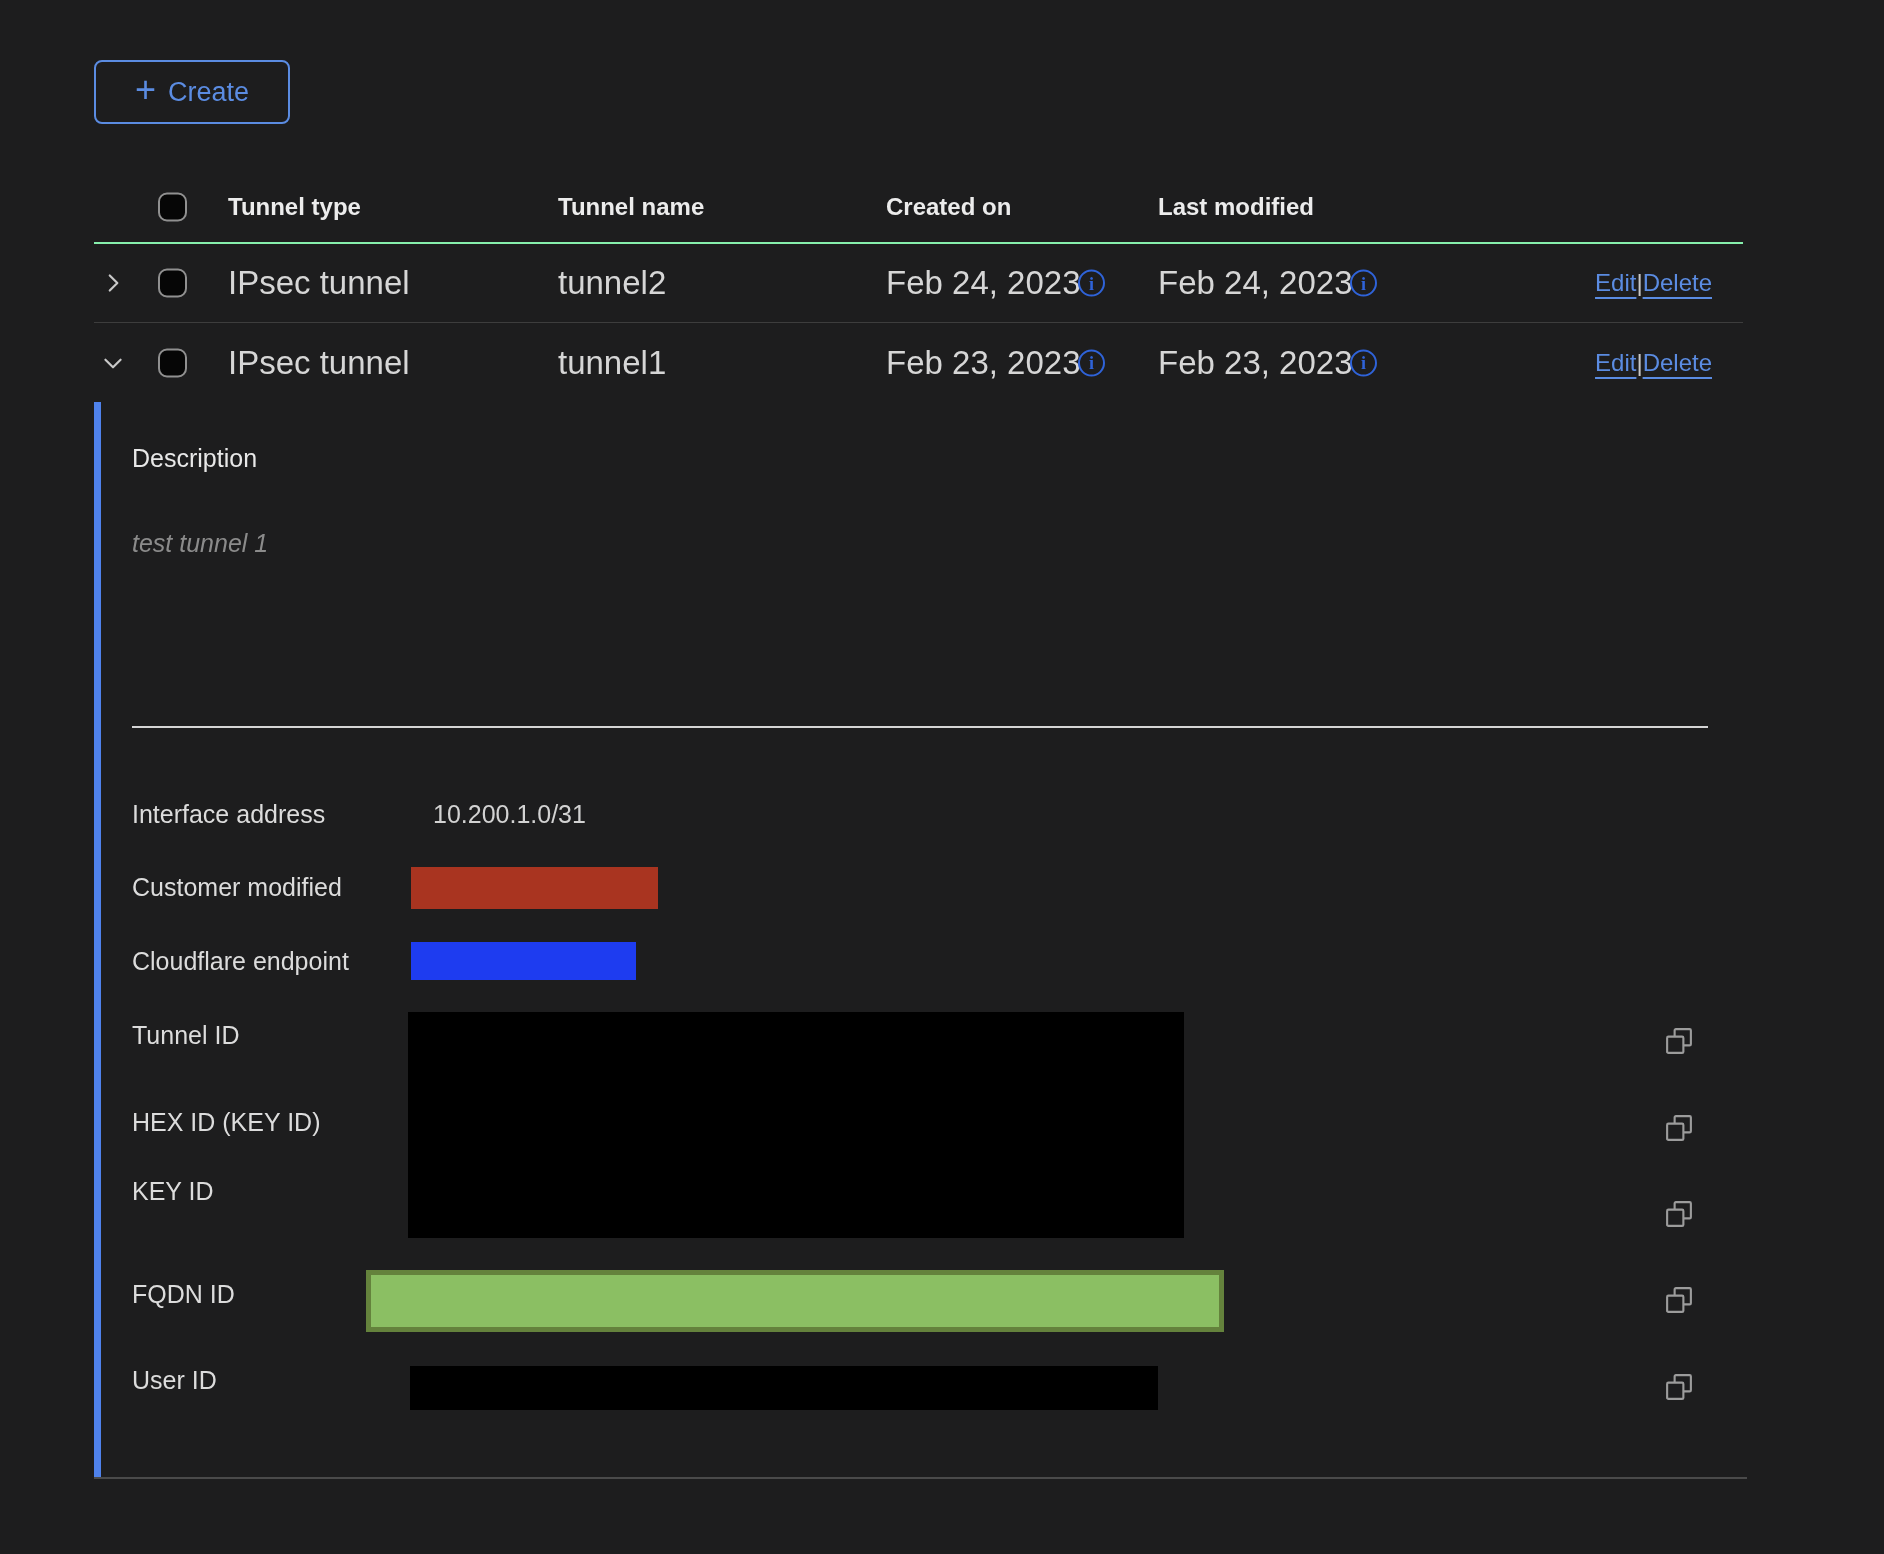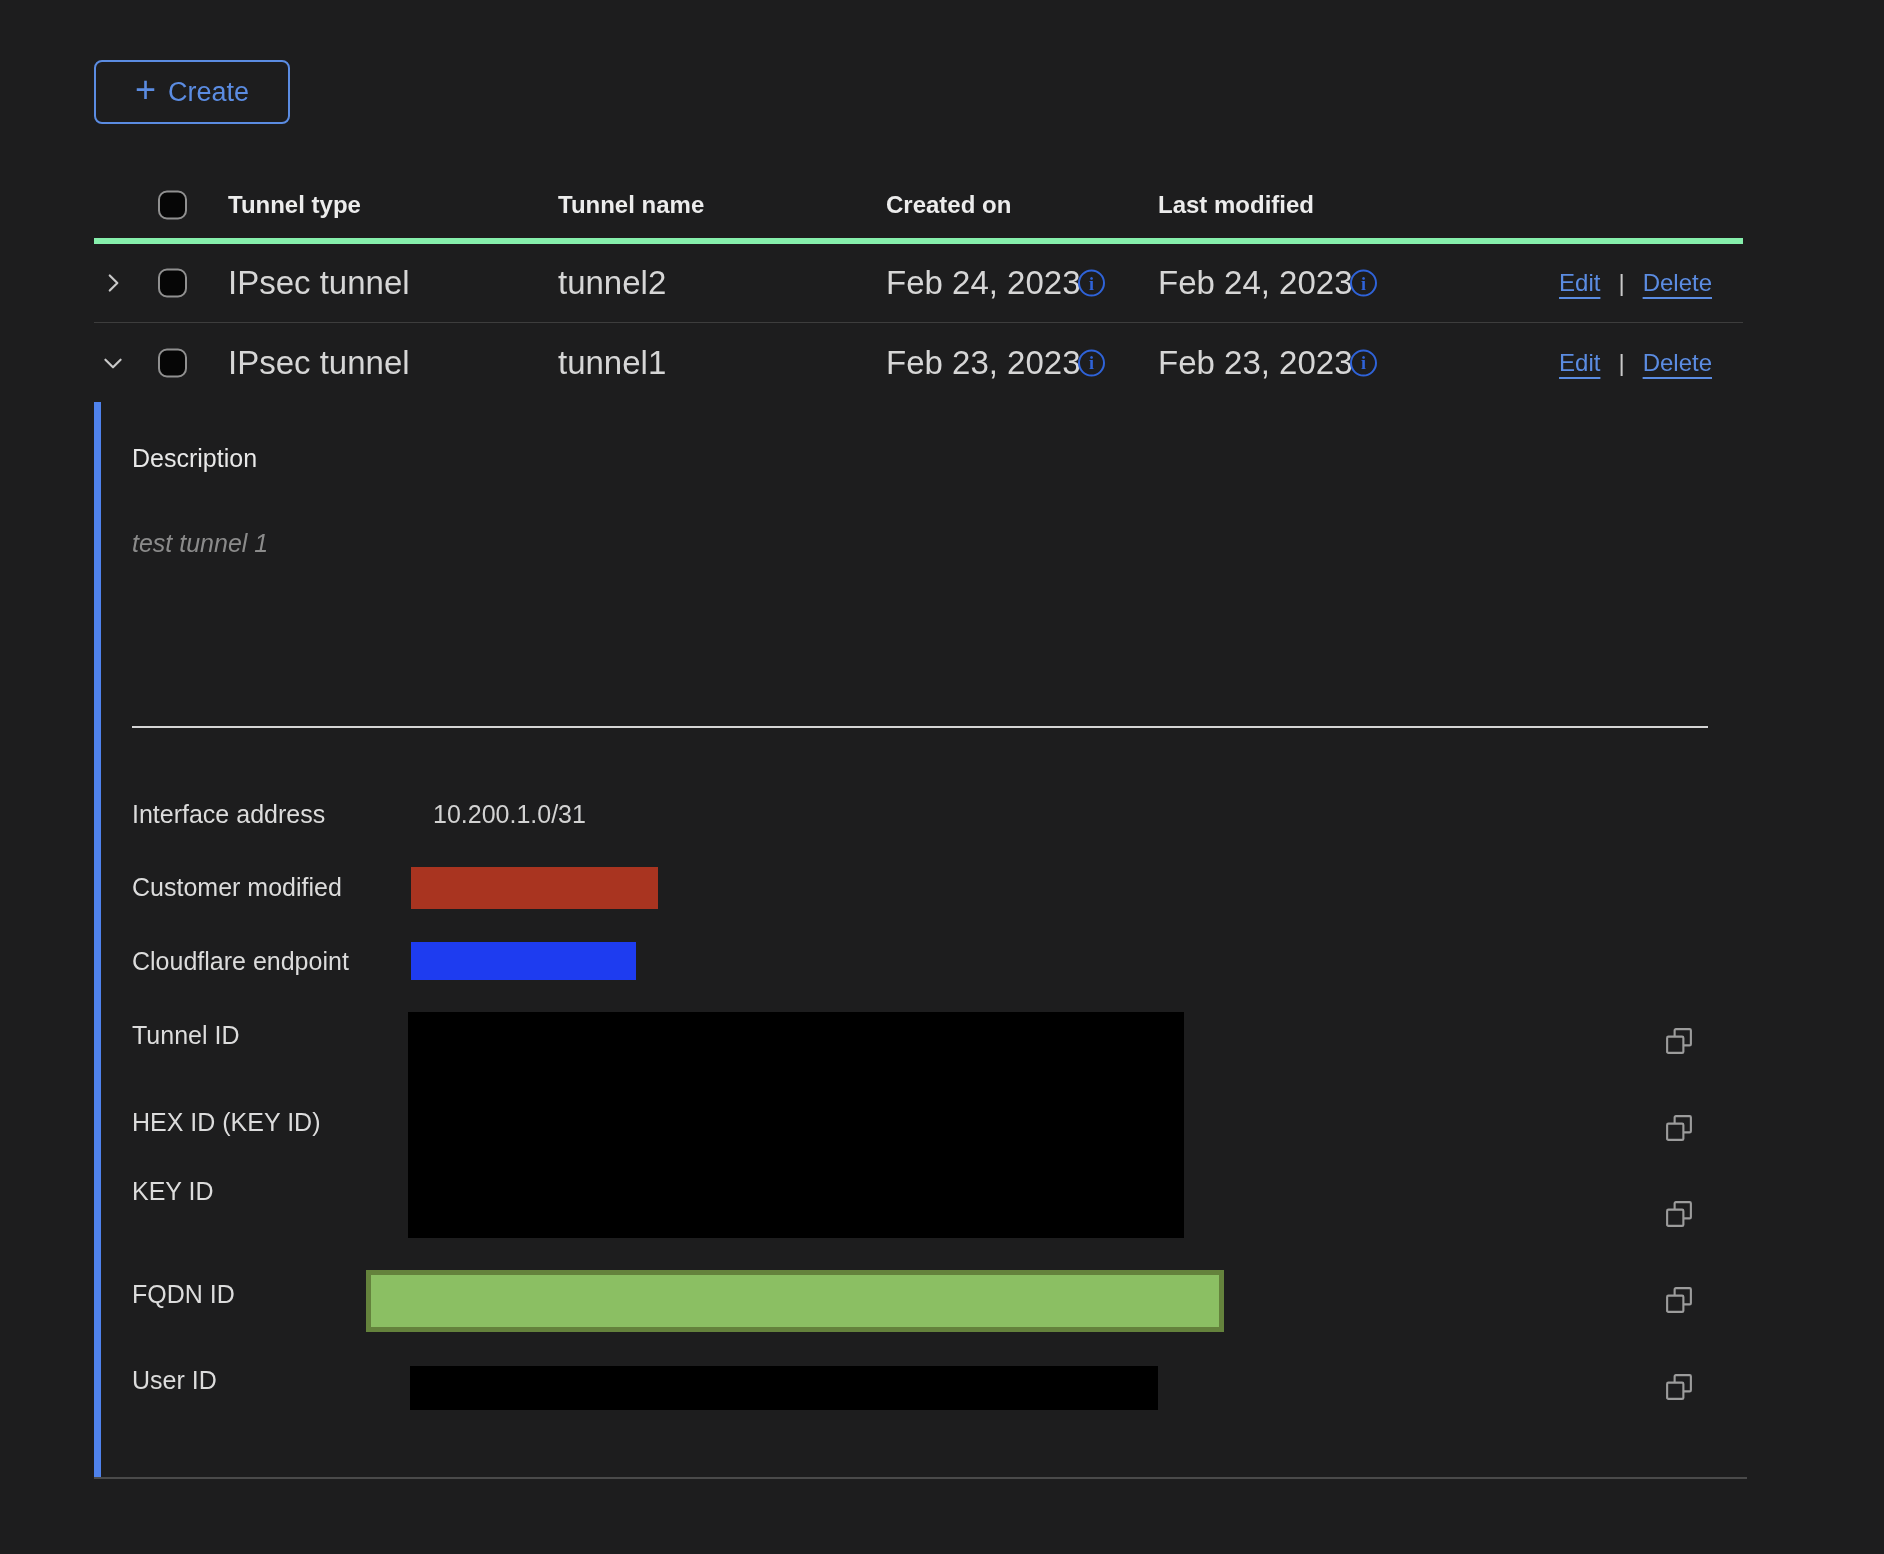--- a/index.html
+++ b/index.html
@@ -22,21 +22,21 @@
     background: transparent; color: #5b8ce2;
     display: flex; align-items: center; justify-content: center; gap: 12px;
     font-size: 27px; font-family: "Liberation Sans", sans-serif;
     cursor: pointer;
   }
   .create-btn .plus { font-size: 36px; font-weight: 300; line-height: 1; margin-top: -4px; }
 
   
   .t-header {
     left: 94px; top: 172px; width: 1649px; height: 72px;
-    border-bottom: 6px solid #86efac;
+    border-bottom: 2px solid #86efac;
   }
   .t-row { left: 94px; width: 1649px; height: 79px; }
   .t-row.r1 { top: 244px; border-bottom: 1px solid #3d3d3d; }
   .t-row.r2 { top: 323px; }
   .vcenter { position: absolute; top: 50%; transform: translateY(-50%); }
   .hdr-text { font-size: 24px; font-weight: bold; color: #ececec; white-space: nowrap; }
   .cell-text { font-size: 33px; color: #d6d6d6; white-space: nowrap; }
 
   .checkbox {
     width: 29px; height: 29px;
@@ -46,21 +46,21 @@
   .expander {
     width: 34px; height: 34px; background: transparent; border: none;
     display: flex; align-items: center; justify-content: center; cursor: pointer;
   }
   .info-icon {
     width: 27px; height: 27px; border: 2px solid #2f63d9; border-radius: 50%;
     color: #2f63d9; display: inline-flex; align-items: center; justify-content: center;
     font-family: "Liberation Serif", serif; font-style: normal;
     font-size: 18px; font-weight: bold; line-height: 1; cursor: default;
   }
-  .actions { display: flex; align-items: center; gap: 18px; font-size: 24px; }
+  .actions { display: flex; align-items: center; font-size: 24px; }
   .link {
     color: #5b8ce2; text-decoration: underline; text-underline-offset: 6px;
     text-decoration-thickness: 2px; cursor: pointer; white-space: nowrap;
   }
   .pipe { color: #c9c9c9; font-size: 24px; }
 
   
   .panel-bar { left: 94px; top: 402px; width: 7px; height: 1076px; background: #4f82ec; }
   .panel-bottom { left: 94px; top: 1477px; width: 1653px; height: 2px; background: #4a4a4a; }
 

